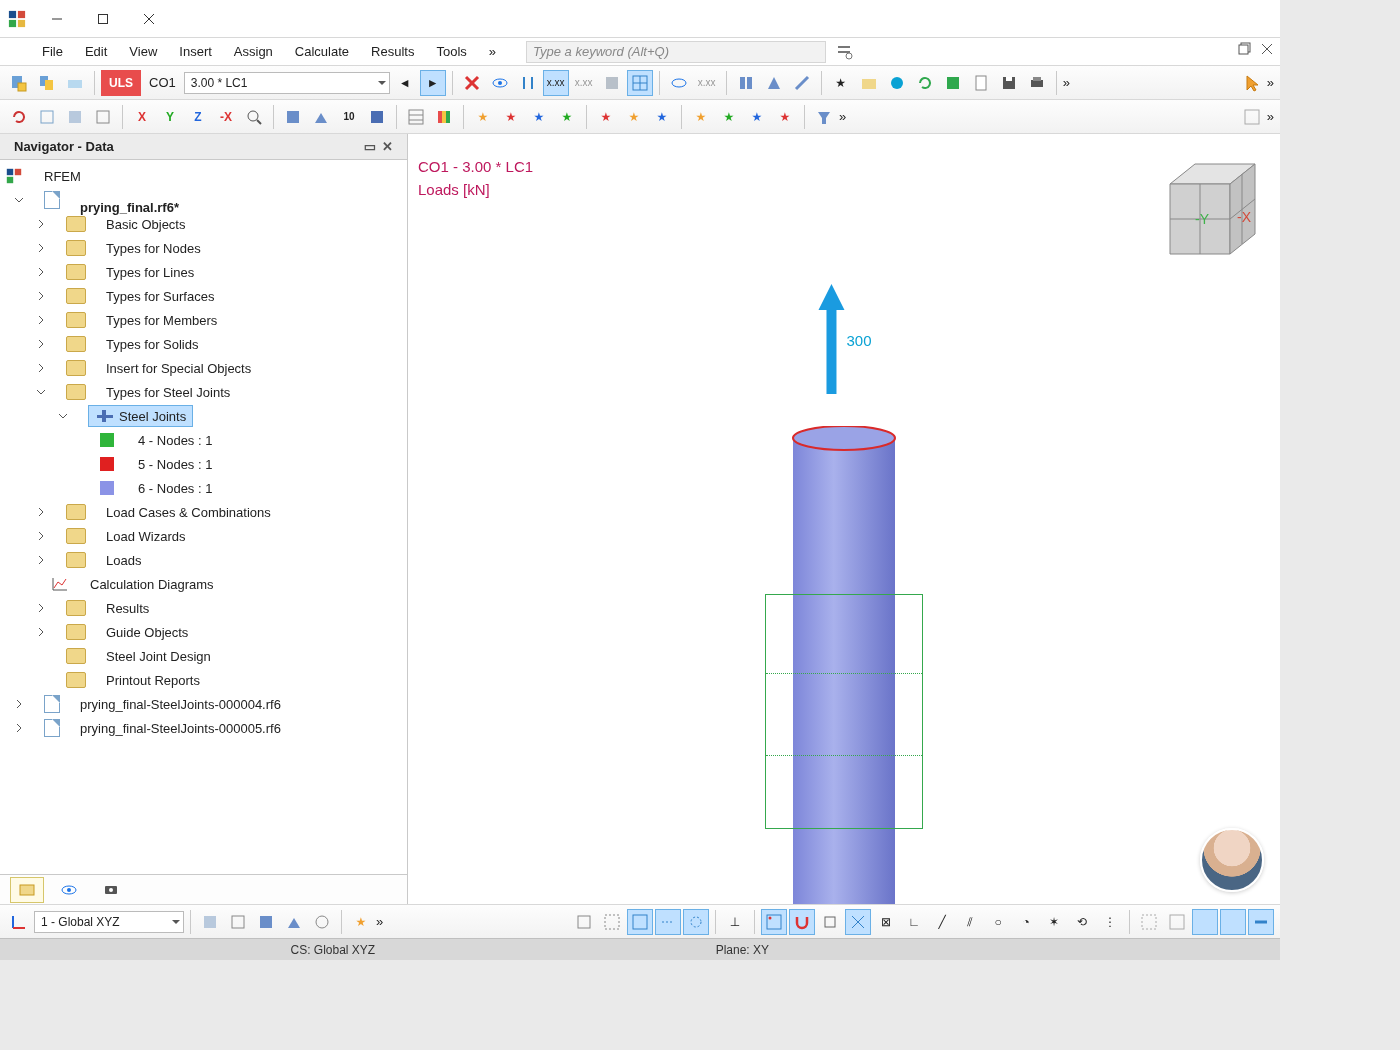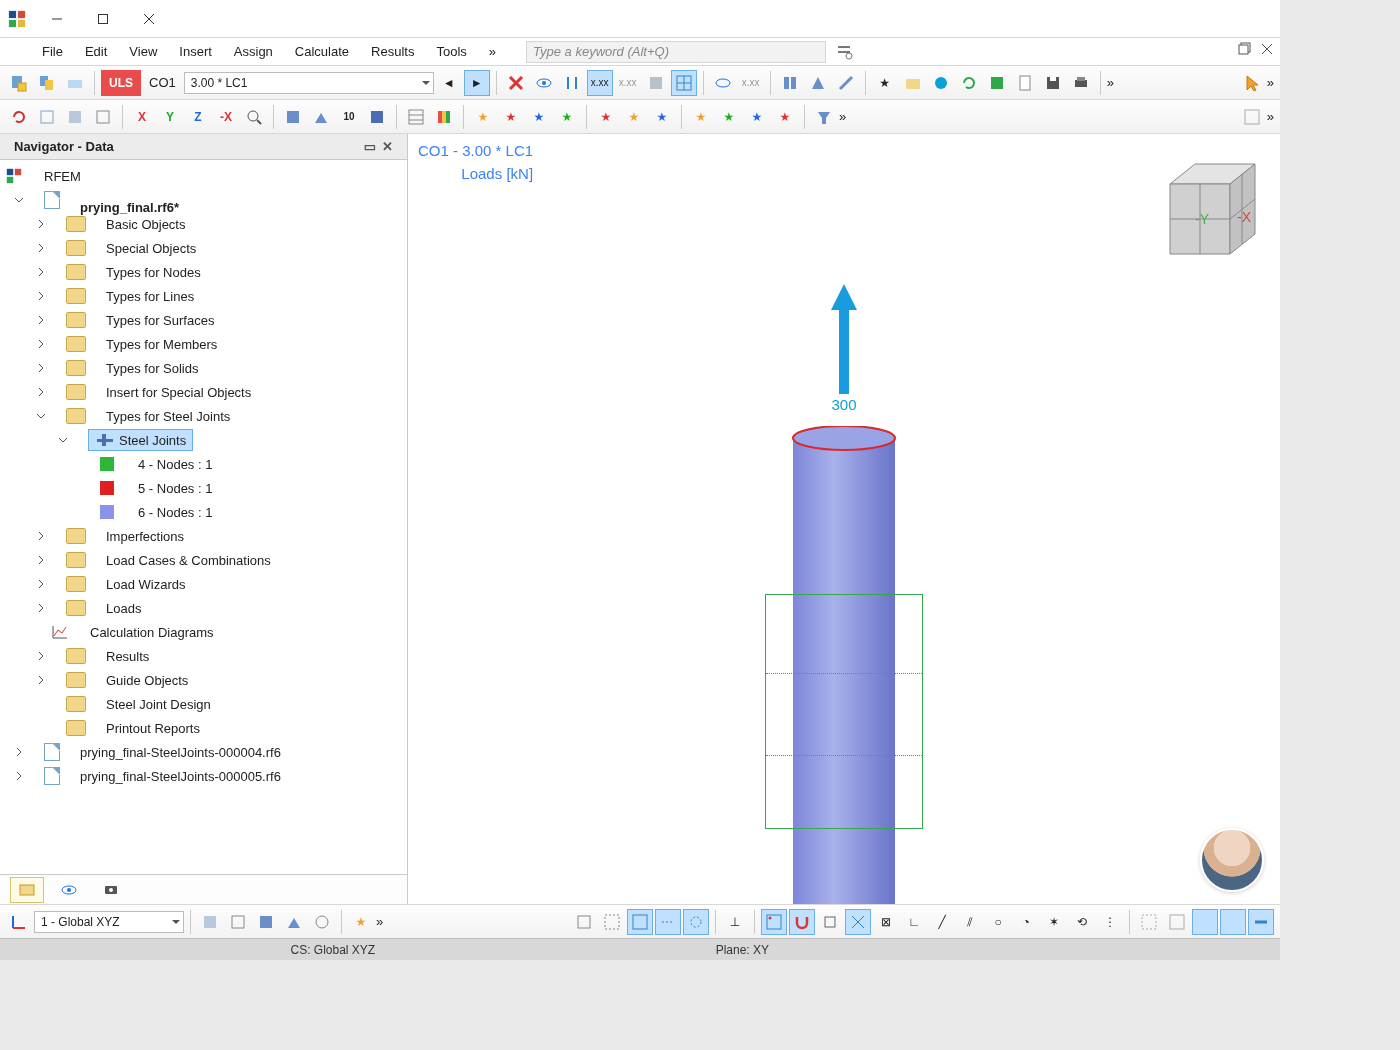--- a/index.html
+++ b/index.html
@@ -135,26 +135,26 @@
     height:30px;border-top:1px solid var(--border);
     display:flex;align-items:center;gap:8px;padding-left:10px;background:#fdfdfd;
   }
   .nav-tab{width:34px;height:26px;display:flex;align-items:center;justify-content:center;border:1px solid transparent;}
   .nav-tab.active{background:#fffbe6;border:1px solid #d6c66a;}
   
   .viewport{
     flex:1;position:relative;background:#fff;overflow:hidden;
   }
   .view-label{
-    position:absolute;left:10px;top:8px;font-size:15px;color:#3b82f6;text-align:right;
+    position:absolute;left:10px;top:24px;font-size:15px;color:#be185d;
   }
   .view-label .sub{margin-top:6px;}
   .load-arrow{
     position:absolute;left:50%;top:150px;transform:translateX(-50%);
-    display:flex;flex-direction:column;align-items:center;
+    display:flex;flex-direction:row;align-items:center;
   }
   .load-arrow svg{width:30px;height:110px;}
   .load-val{color:var(--link-blue);font-size:15px;margin-top:2px;}
   
   .cylinder{position:absolute;left:50%;top:292px;width:110px;height:560px;transform:translateX(-50%);}
   .joint-box{
     position:absolute;left:50%;top:460px;width:158px;height:235px;transform:translateX(-50%);
     border:1px solid #35a84d;pointer-events:none;
   }
   .joint-box::before,.joint-box::after{content:"";position:absolute;left:0;right:0;height:1px;border-top:1px dotted #35a84d;}
@@ -256,21 +256,21 @@
       </svg>
     </div>
   <div class="tb-btn">
       <svg>
         <rect x="2" y="6" width="14" height="8" fill="#b8d9ef"></rect>
       </svg>
     </div>
   <div class="tb-sep"></div>
   <div class="tb-btn red-box">ULS</div>
   <span style="padding:0 6px">CO1</span>
-  <div class="combo" style="width:250px">
+  <div class="combo" style="width:206px">
     <span>3.00 * LC1</span>
   </div>
   <div class="tb-btn">◄</div>
   <div class="tb-btn active">►</div>
   <div class="tb-sep"></div>
   <div class="tb-btn">
       <svg>
         <line x1="3" y1="3" x2="15" y2="15" stroke="#d33" stroke-width="3"></line>
         <line x1="15" y1="3" x2="3" y2="15" stroke="#d33" stroke-width="3"></line>
       </svg>
@@ -540,29 +540,20 @@
 
       <div id="nodes1">
           <div class="tree-row" style="padding-left:30px">
     <span class="twisty">
               <svg viewBox="0 0 10 10">
                 <polyline points="3,1 7,5 3,9" fill="none" stroke="#555"></polyline>
               </svg>
             </span>
     <span class="folder-icon"></span>
     <span class="lbl">Basic Objects</span>
-  </div>
-          <div class="tree-row" style="padding-left:30px">
-    <span class="twisty">
-              <svg viewBox="0 0 10 10">
-                <polyline points="3,1 7,5 3,9" fill="none" stroke="#555"></polyline>
-              </svg>
-            </span>
-    <span class="folder-icon"></span>
-    <span class="lbl">Special Objects</span>
   </div>
           <div class="tree-row" style="padding-left:30px">
     <span class="twisty">
               <svg viewBox="0 0 10 10">
                 <polyline points="3,1 7,5 3,9" fill="none" stroke="#555"></polyline>
               </svg>
             </span>
     <span class="folder-icon"></span>
     <span class="lbl">Types for Nodes</span>
   </div>
@@ -649,29 +640,20 @@
     <span class="color-square" style="background:#e02020"></span>
     <span class="lbl">5 - Nodes : 1</span>
   </div>
   <div class="tree-row" style="padding-left:96px">
     <span class="color-square" style="background:#8b93e6"></span>
     <span class="lbl">6 - Nodes : 1</span>
   </div>
         </div>
 
       <div id="nodes2">
-          <div class="tree-row" style="padding-left:30px">
-    <span class="twisty">
-              <svg viewBox="0 0 10 10">
-                <polyline points="3,1 7,5 3,9" fill="none" stroke="#555"></polyline>
-              </svg>
-            </span>
-    <span class="folder-icon"></span>
-    <span class="lbl">Imperfections</span>
-  </div>
           <div class="tree-row" style="padding-left:30px">
     <span class="twisty">
               <svg viewBox="0 0 10 10">
                 <polyline points="3,1 7,5 3,9" fill="none" stroke="#555"></polyline>
               </svg>
             </span>
     <span class="folder-icon"></span>
     <span class="lbl">Load Cases &amp; Combinations</span>
   </div>
           <div class="tree-row" style="padding-left:30px">

